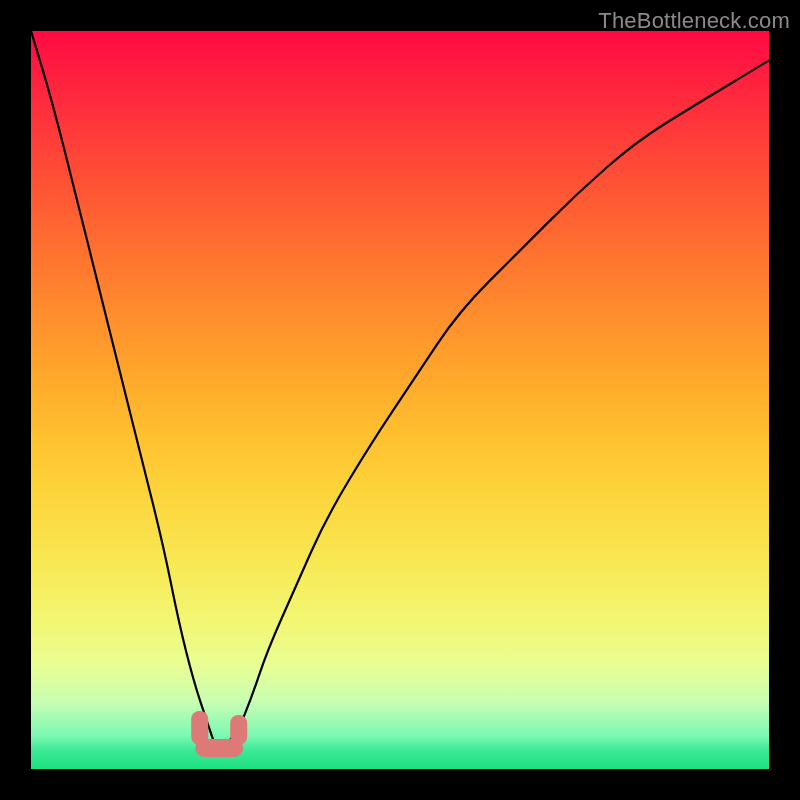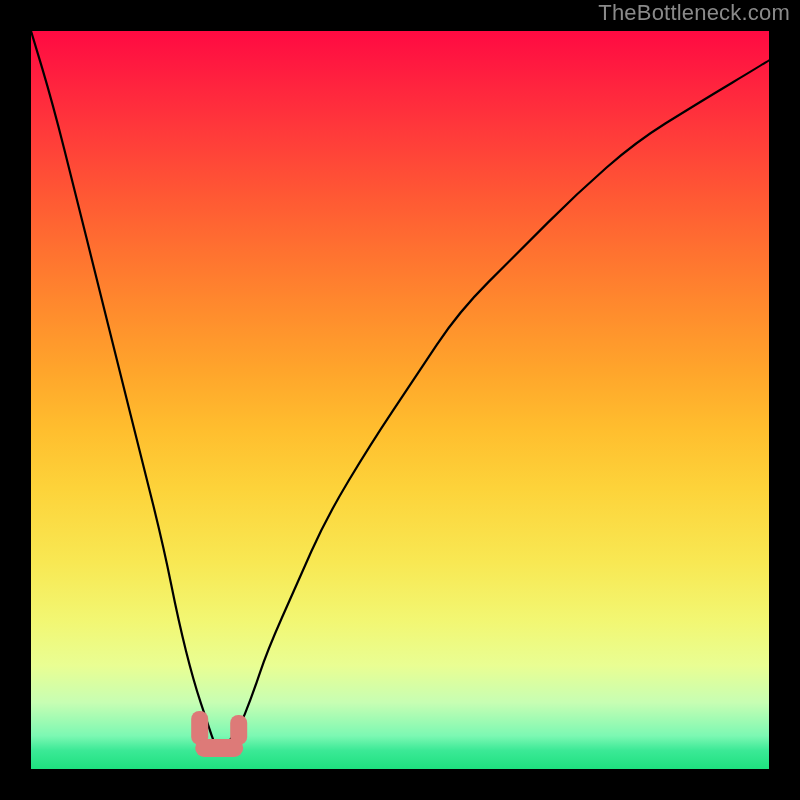--- a/index.html
+++ b/index.html
@@ -44,21 +44,21 @@
   .curve-layer {
     position: absolute;
     left: 0;
     top: 0;
     width: 738px;
     height: 738px;
     pointer-events: none;
   }
   .watermark {
     position: absolute;
-    top: 0;
+    top: 8px;
     right: 10px;
     font-family: Arial, Helvetica, sans-serif;
     font-size: 22px;
     color: #8a8a8a;
     letter-spacing: 0.2px;
   }
 </style>
 </head>
 <body>
 

